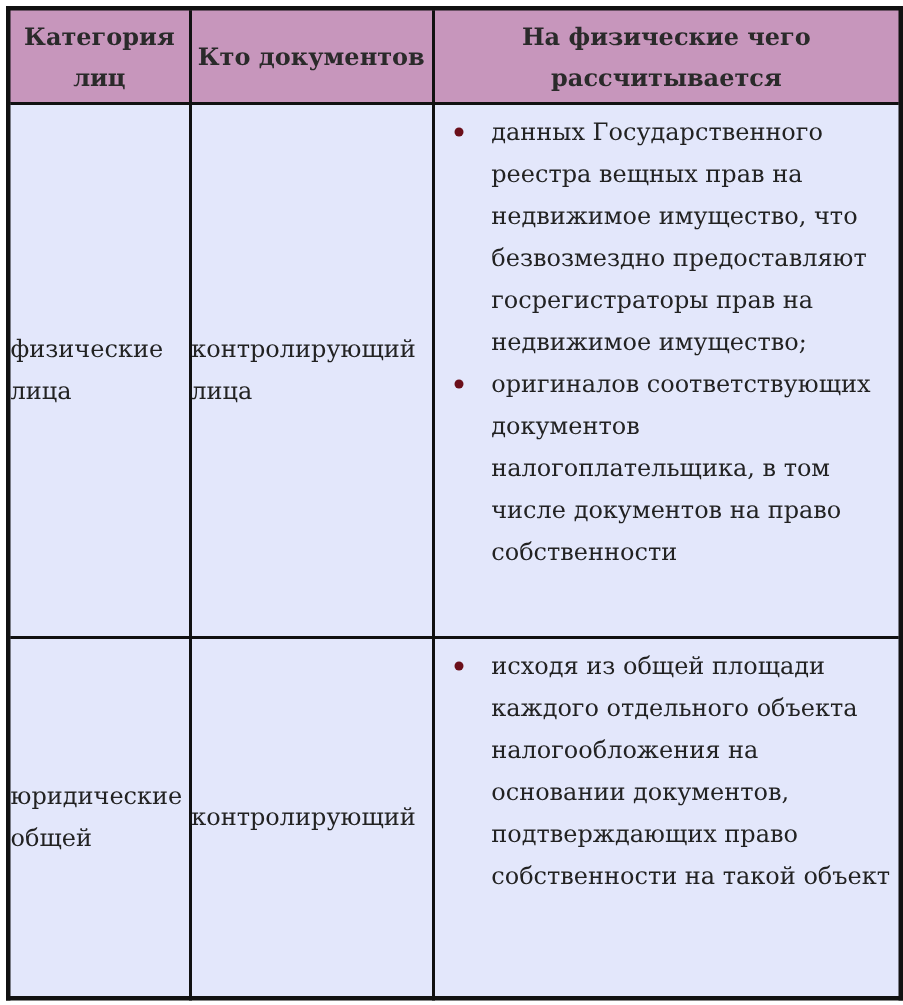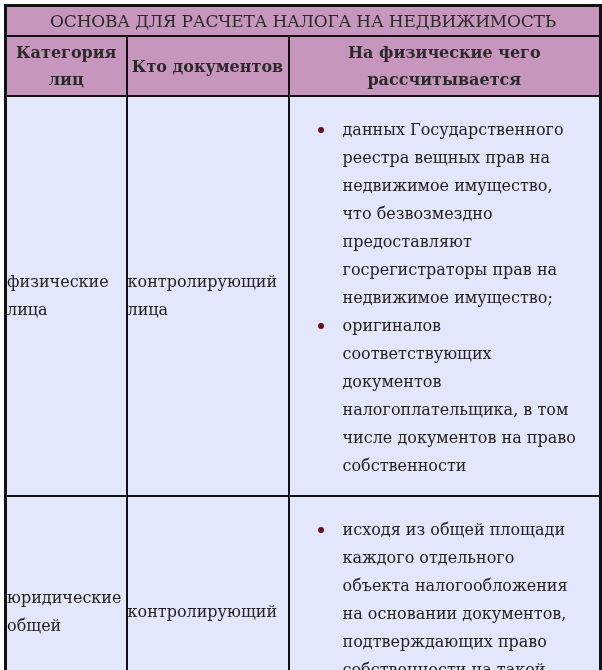--- a/index.html
+++ b/index.html
@@ -54,21 +54,21 @@
       vertical-align: middle;
       font-size: 16px;
       line-height: 28px;
     }
     .body-cell.list-cell {
       text-align: left;
       vertical-align: top;
     }
     ul.basis {
       list-style: none;
-      margin: 15px;
+      margin: 0;
       padding: 4px 0 0 0;
     }
     ul.basis li {
       position: relative;
       padding-left: 38px;
       padding-right: 4px;
       font-size: 16px;
       line-height: 28px;
     }
     ul.basis li .bullet {
@@ -87,23 +87,20 @@
 <body>
 
 <div class="wrap">
   <table class="tax">
     <colgroup>
       <col style="width:121px">
       <col style="width:162px">
       <col style="width:312px">
     </colgroup>
     <tbody>
-        <tr>
-      <th class="title-cell" colspan="3">ОСНОВА ДЛЯ РАСЧЕТА НАЛОГА НА НЕДВИЖИМОСТЬ</th>
-    </tr>
     <tr>
       <th class="head-cell">Категория лиц</th>
       <th class="head-cell">Кто документов</th>
       <th class="head-cell">На физические чего рассчитывается</th>
     </tr>
     <tr class="row1">
       <td class="body-cell">физические лица</td>
       <td class="body-cell">контролирующий лица</td>
       <td class="body-cell list-cell">
         <ul class="basis">

